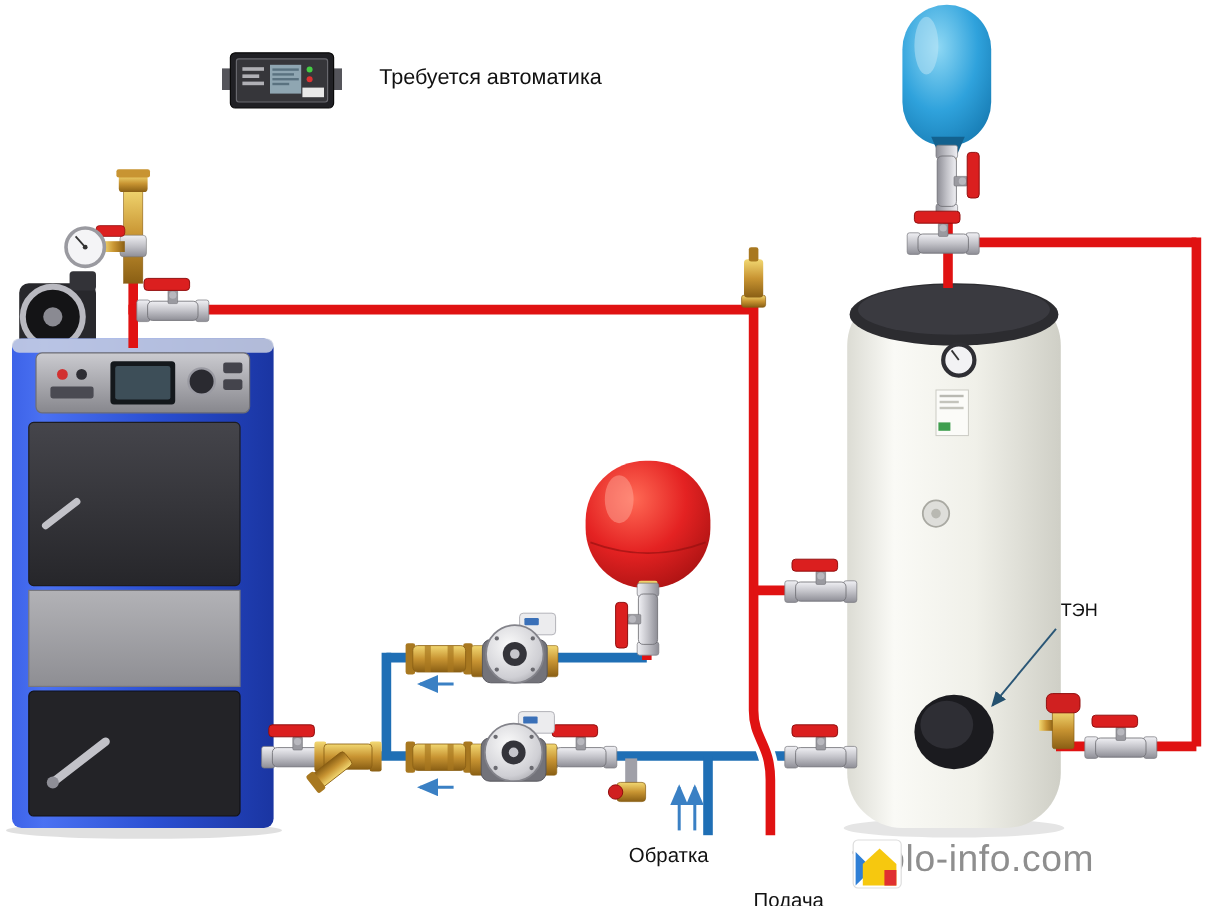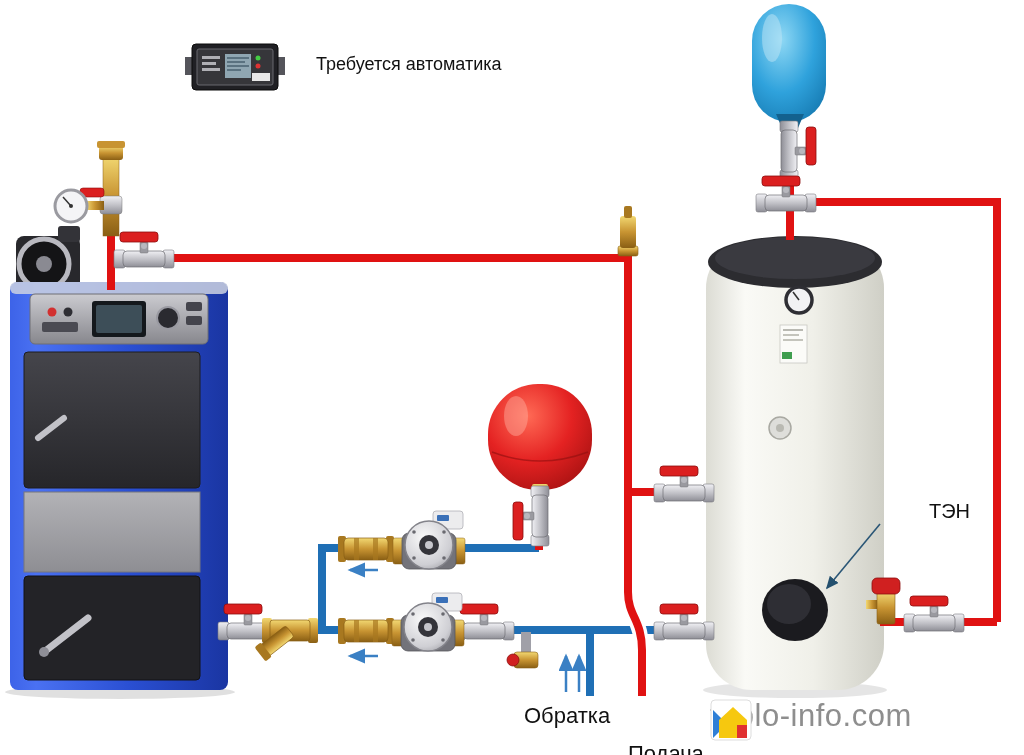--- a/index.html
+++ b/index.html
@@ -1,22 +1,22 @@
 <!DOCTYPE html>
 <html><head>
 <meta charset="utf-8">
 <title>Diagram</title>
 <style>
   html,body{margin:0;padding:0;background:#fff;}
   .stage{position:relative;width:1024px;height:755px;background:#ffffff;overflow:hidden;
          font-family:"Liberation Sans", sans-serif;}
   .stage svg{position:absolute;left:0;top:0;}
-  .t{position:absolute;color:#111;font-size:22px;white-space:nowrap;}
+  .t{position:absolute;color:#111;font-size:17px;white-space:nowrap;}
   .t.note{font-size:18px;}
-  .t.ten{font-size:20px;padding-left:45px;}
+  .t.ten{font-size:15px;}
   .watermark{position:absolute;display:flex;align-items:center;gap:7px;}
   .watermark .wm-text{font-size:31px;color:#8e8e8e;letter-spacing:0.5px;}
 </style>
 </head>
 <body>
 
 <div class="stage">
 
 <svg width="1024" height="755" viewBox="0 0 1024 755">
   <defs>

